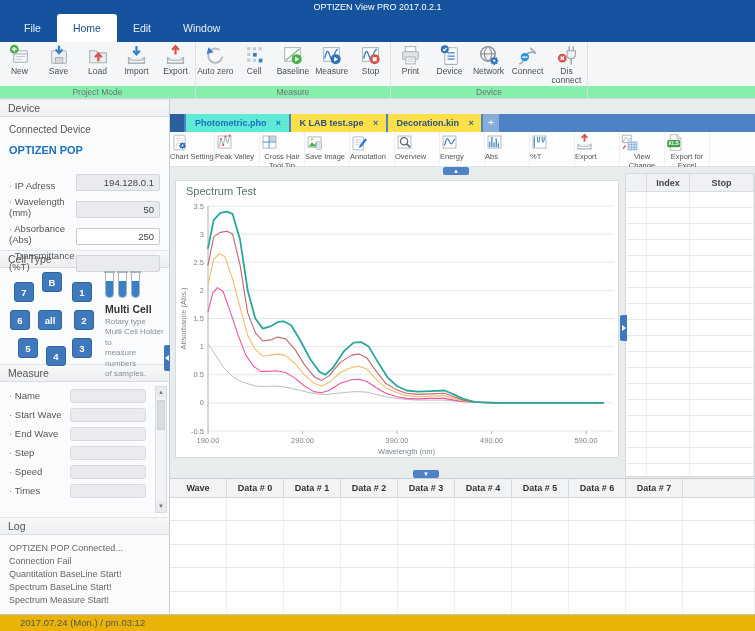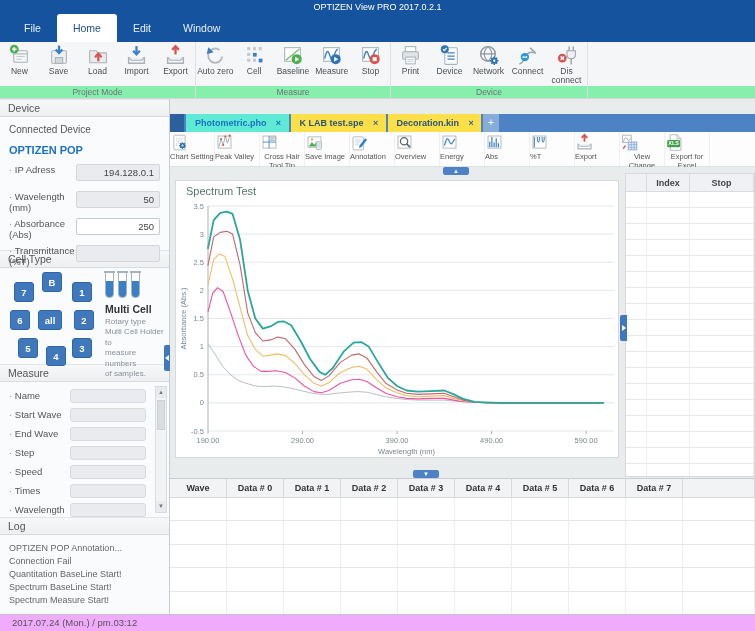--- a/index.html
+++ b/index.html
@@ -27,21 +27,21 @@
   .strip-fill{flex:1;}
 
   
   .sidebar{position:absolute;left:0;top:99px;width:170px;bottom:17px;background:#fafbfc;
            border-right:1px solid #c9cdd1;overflow:hidden;}
   .sec-head{height:18px;line-height:17px;padding-left:8px;background:linear-gradient(#f7f8f9,#edeff1);
             border-top:1px solid #e2e5e8;border-bottom:1px solid #d8dbdf;font-size:10.5px;color:#555;}
   .dev-body{height:133px;padding:7px 9px 0;}
   .conn-label{font-size:10px;color:#555;}
   .conn-name{font-size:11px;font-weight:bold;color:#1a70c2;margin-top:9px;}
-  .fld-row{display:flex;align-items:flex-start;height:27px;}
+  .fld-row{display:flex;align-items:flex-end;height:27px;}
   .fld-label{flex:1;font-size:9.5px;color:#555;}
   .fld-label::before{content:"· ";color:#888;}
   .fld-box{width:84px;height:17px;line-height:15px;font-size:9.5px;color:#444;text-align:right;
            padding-right:5px;border-radius:2px;}
   .fld-box.grey{background:#e9ebee;border:1px solid #d2d6da;}
   .fld-box.white{background:#fff;border:1px solid #c6cbd0;}
   .fields{margin-top:8px;}
   .cell-body{height:96px;position:relative;}
   .cell-area{position:absolute;left:8px;top:2px;width:94px;height:92px;}
   .cell-btn{position:absolute;width:20px;height:20px;background:#3f78bb;border:1px solid #2f66a8;
@@ -116,22 +116,22 @@
 
   .bottom-table{position:absolute;left:170px;top:478px;right:0;height:136px;background:#fff;
                 border-top:1px solid #c9cdd1;overflow:hidden;}
   .bt-head{display:flex;height:19px;background:#f1f3f5;border-bottom:1px solid #d6d9dc;}
   .bt-hc{width:57px;font-size:9px;font-weight:bold;color:#333;text-align:center;line-height:19px;
          border-right:1px solid #d6d9dc;}
   .bt-row{display:flex;height:23.4px;border-bottom:1px solid #e4e6e9;}
   .bt-c{width:57px;border-right:1px solid #eceef0;}
   .bt-fill{flex:1;}
 
-  .statusbar{position:absolute;left:0;bottom:0;width:755px;height:17px;background:#f0abfc;
-             border-top:1px solid #bfc3c7;font-size:9.5px;color:#555;line-height:16px;padding-left:12px;}
+  .statusbar{position:absolute;left:0;bottom:0;width:755px;height:17px;background:#eab308;
+             border-top:1px solid #bfc3c7;font-size:9.5px;color:#555;line-height:16px;padding-left:20px;}
 </style>
 </head>
 <body>
 
 <div class="app">
 
   <div class="titlebar">
     <span>OPTIZEN View PRO 2017.0.2.1</span>
   </div>
 
@@ -378,34 +378,30 @@
             <div class="m-box"></div>
           </div>
           <div class="m-row">
             <div class="fld-label">Speed</div>
             <div class="m-box"></div>
           </div>
           <div class="m-row">
             <div class="fld-label">Times</div>
             <div class="m-box"></div>
           </div>
-          <div class="m-row">
-            <div class="fld-label">Wavelength</div>
-            <div class="m-box"></div>
-          </div>
         </div>
       <div class="m-scroll">
         <div class="m-sc-btn">▲</div>
         <div class="m-sc-thumb"></div>
         <div class="m-sc-btn bottom">▼</div>
       </div>
     </div>
     <div class="sec-head">Log</div>
     <div class="log-body">
-        <div class="log-line">OPTIZEN POP Annotation...</div>
+        <div class="log-line">OPTIZEN POP Connected...</div>
         <div class="log-line">Connection Fail</div>
         <div class="log-line">Quantitation BaseLine Start!</div>
         <div class="log-line">Spectrum BaseLine Start!</div>
         <div class="log-line">Spectrum Measure Start!</div>
       </div>
   </div>
   <div class="h-side"></div>
 
   <div class="tabstrip">
       <div class="tab-corner"></div>

